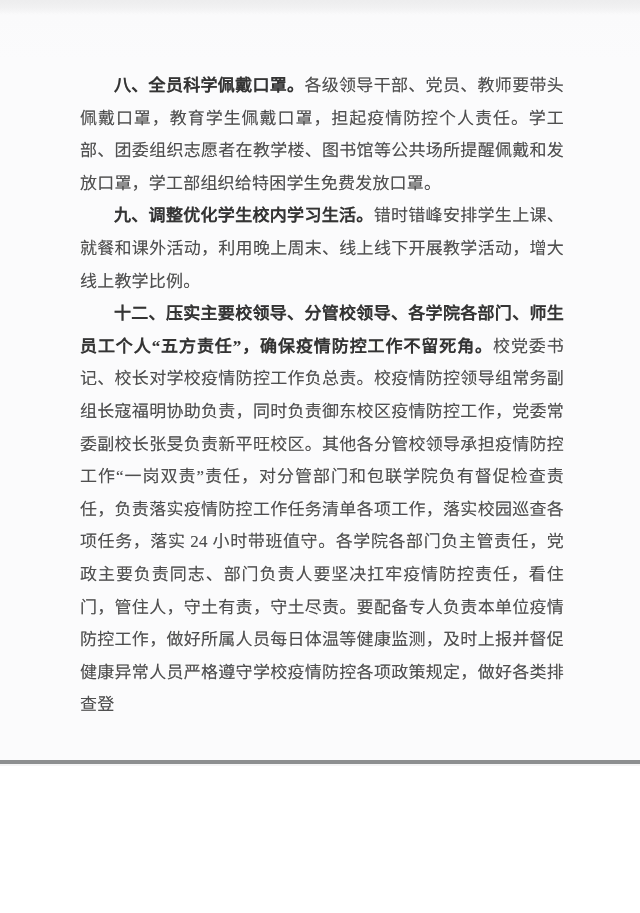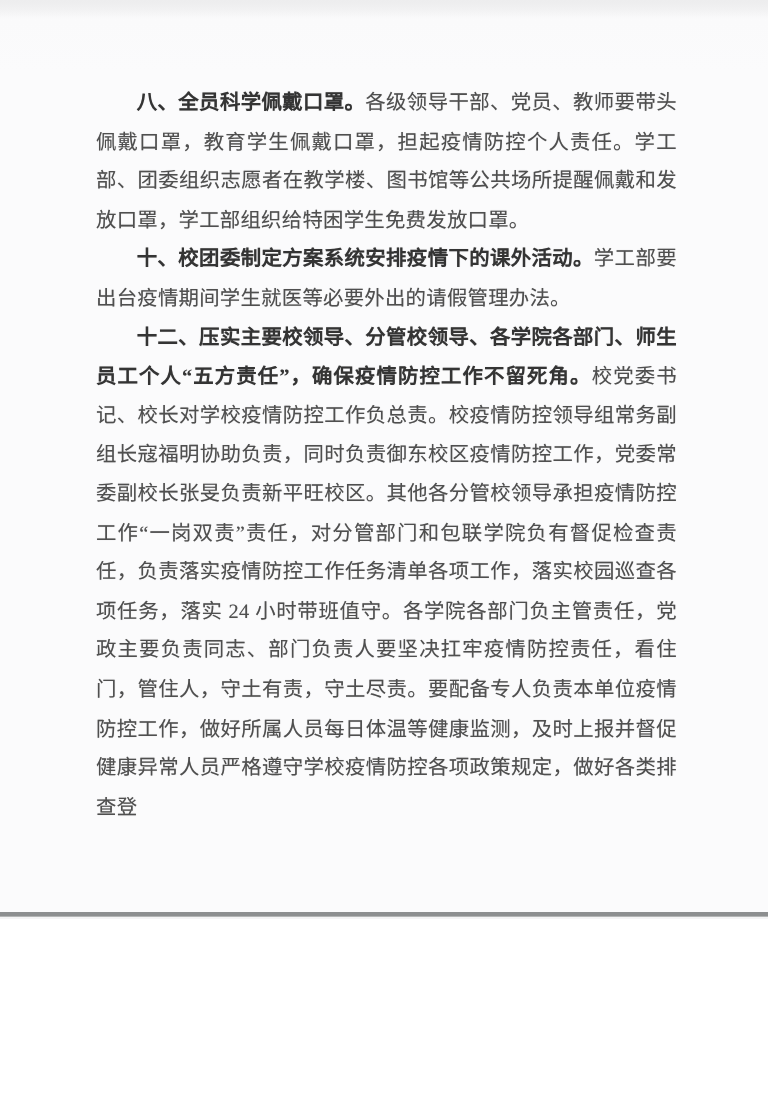--- a/index.html
+++ b/index.html
@@ -61,22 +61,22 @@
 </style>
 </head>
 <body>
 
 <div class="page">
   <div class="scan-top-edge"></div>
 
   <div class="content">
     <p class="para"><span class="lead">八、全员科学佩戴口罩。</span><span class="body-text">各级领导干部、党员、教师要带头佩戴口罩，教育学生佩戴口罩，担起疫情防控个人责任。学工部、团委组织志愿者在教学楼、图书馆等公共场所提醒佩戴和发放口罩，学工部组织给特困学生免费发放口罩。</span></p>
 
+    <p class="para"><span class="lead">九、调整优化学生校内学习生活。</span><span class="body-text">错时错峰安排学生上课、就餐和课外活动，利用晚上周末、线上线下开展教学活动，增大线上教学比例。</span></p>
 
-    <p class="para"><span class="lead">十、校团委制定方案系统安排疫情下的课外活动。</span><span class="body-text">学工部要出台疫情期间学生就医等必要外出的请假管理办法。</span></p>
 
 
     <p class="para"><span class="lead">十二、压实主要校领导、分管校领导、各学院各部门、师生员工个人“五方责任”，确保疫情防控工作不留死角。</span><span class="body-text">校党委书记、校长对学校疫情防控工作负总责。校疫情防控领导组常务副组长寇福明协助负责，同时负责御东校区疫情防控工作，党委常委副校长张旻负责新平旺校区。其他各分管校领导承担疫情防控工作“一岗双责”责任，对分管部门和包联学院负有督促检查责任，负责落实疫情防控工作任务清单各项工作，落实校园巡查各项任务，落实 24 小时带班值守。各学院各部门负主管责任，党政主要负责同志、部门负责人要坚决扛牢疫情防控责任，看住门，管住人，守土有责，守土尽责。要配备专人负责本单位疫情防控工作，做好所属人员每日体温等健康监测，及时上报并督促健康异常人员严格遵守学校疫情防控各项政策规定，做好各类排查登</span></p>
   </div>
 
   <div class="scan-bottom-edge"></div>
   <div class="scan-bottom-white"></div>
 </div>
 
 </body></html>

